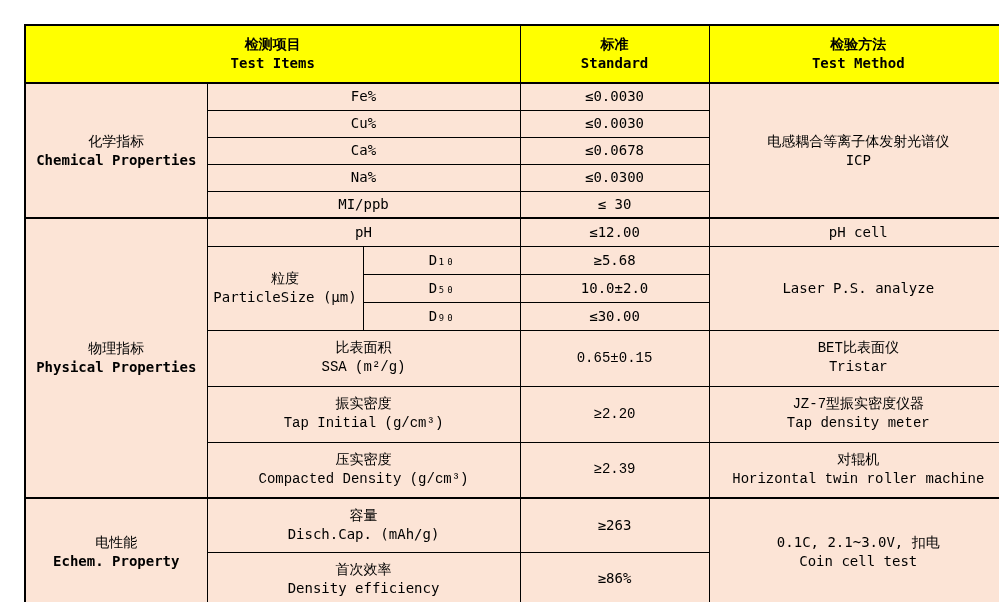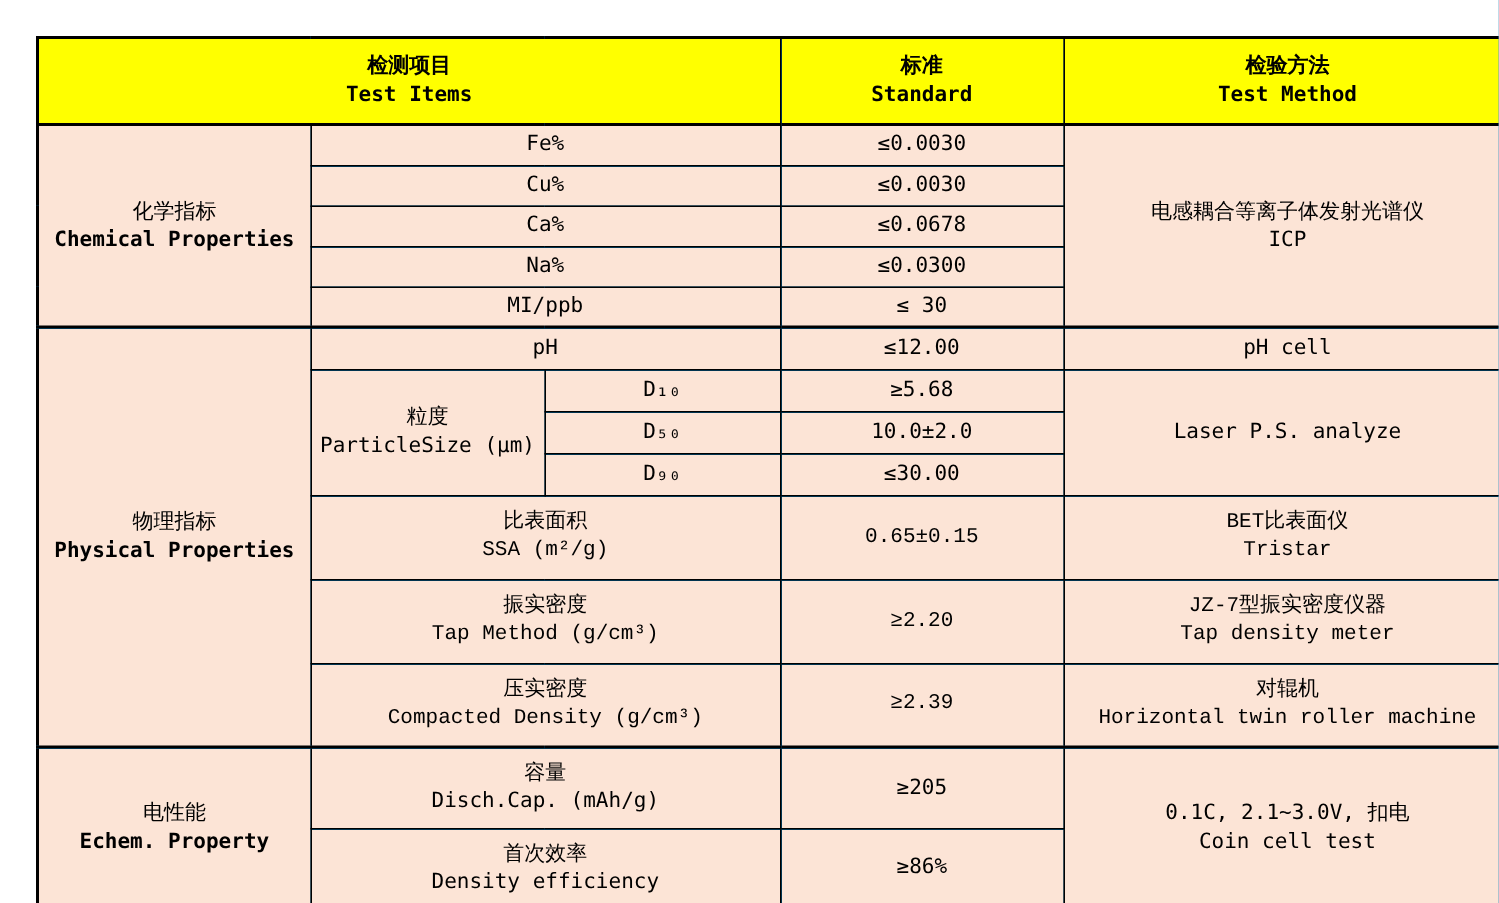--- a/index.html
+++ b/index.html
@@ -135,21 +135,21 @@
     </td>
     <td>0.65±0.15</td>
     <td>
       <span class="zh">BET比表面仪</span>
       <span class="en">Tristar</span>
     </td>
   </tr>
   <tr class="h-m">
     <td colspan="2">
       <span class="zh">振实密度</span>
-      <span class="en">Tap Method (g/cm³)</span>
+      <span class="en">Tap Initial (g/cm³)</span>
     </td>
     <td>≥2.20</td>
     <td>
       <span class="zh">JZ-7型振实密度仪器</span>
       <span class="en">Tap density meter</span>
     </td>
   </tr>
   <tr class="h-m">
     <td colspan="2">
       <span class="zh">压实密度</span>
@@ -164,21 +164,21 @@
 
   <tr class="sec-start h-b">
     <td rowspan="2" class="cat">
       <span class="zh">电性能</span>
       <span class="en">Echem. Property</span>
     </td>
     <td colspan="2">
       <span class="zh">容量</span>
       <span class="en">Disch.Cap. (mAh/g)</span>
     </td>
-    <td>≥205</td>
+    <td>≥263</td>
     <td rowspan="2">
       <span class="zh">0.1C, 2.1~3.0V, 扣电</span>
       <span class="en">Coin cell test</span>
     </td>
   </tr>
   <tr class="h-b">
     <td colspan="2">
       <span class="zh">首次效率</span>
       <span class="en">Density efficiency</span>
     </td>

